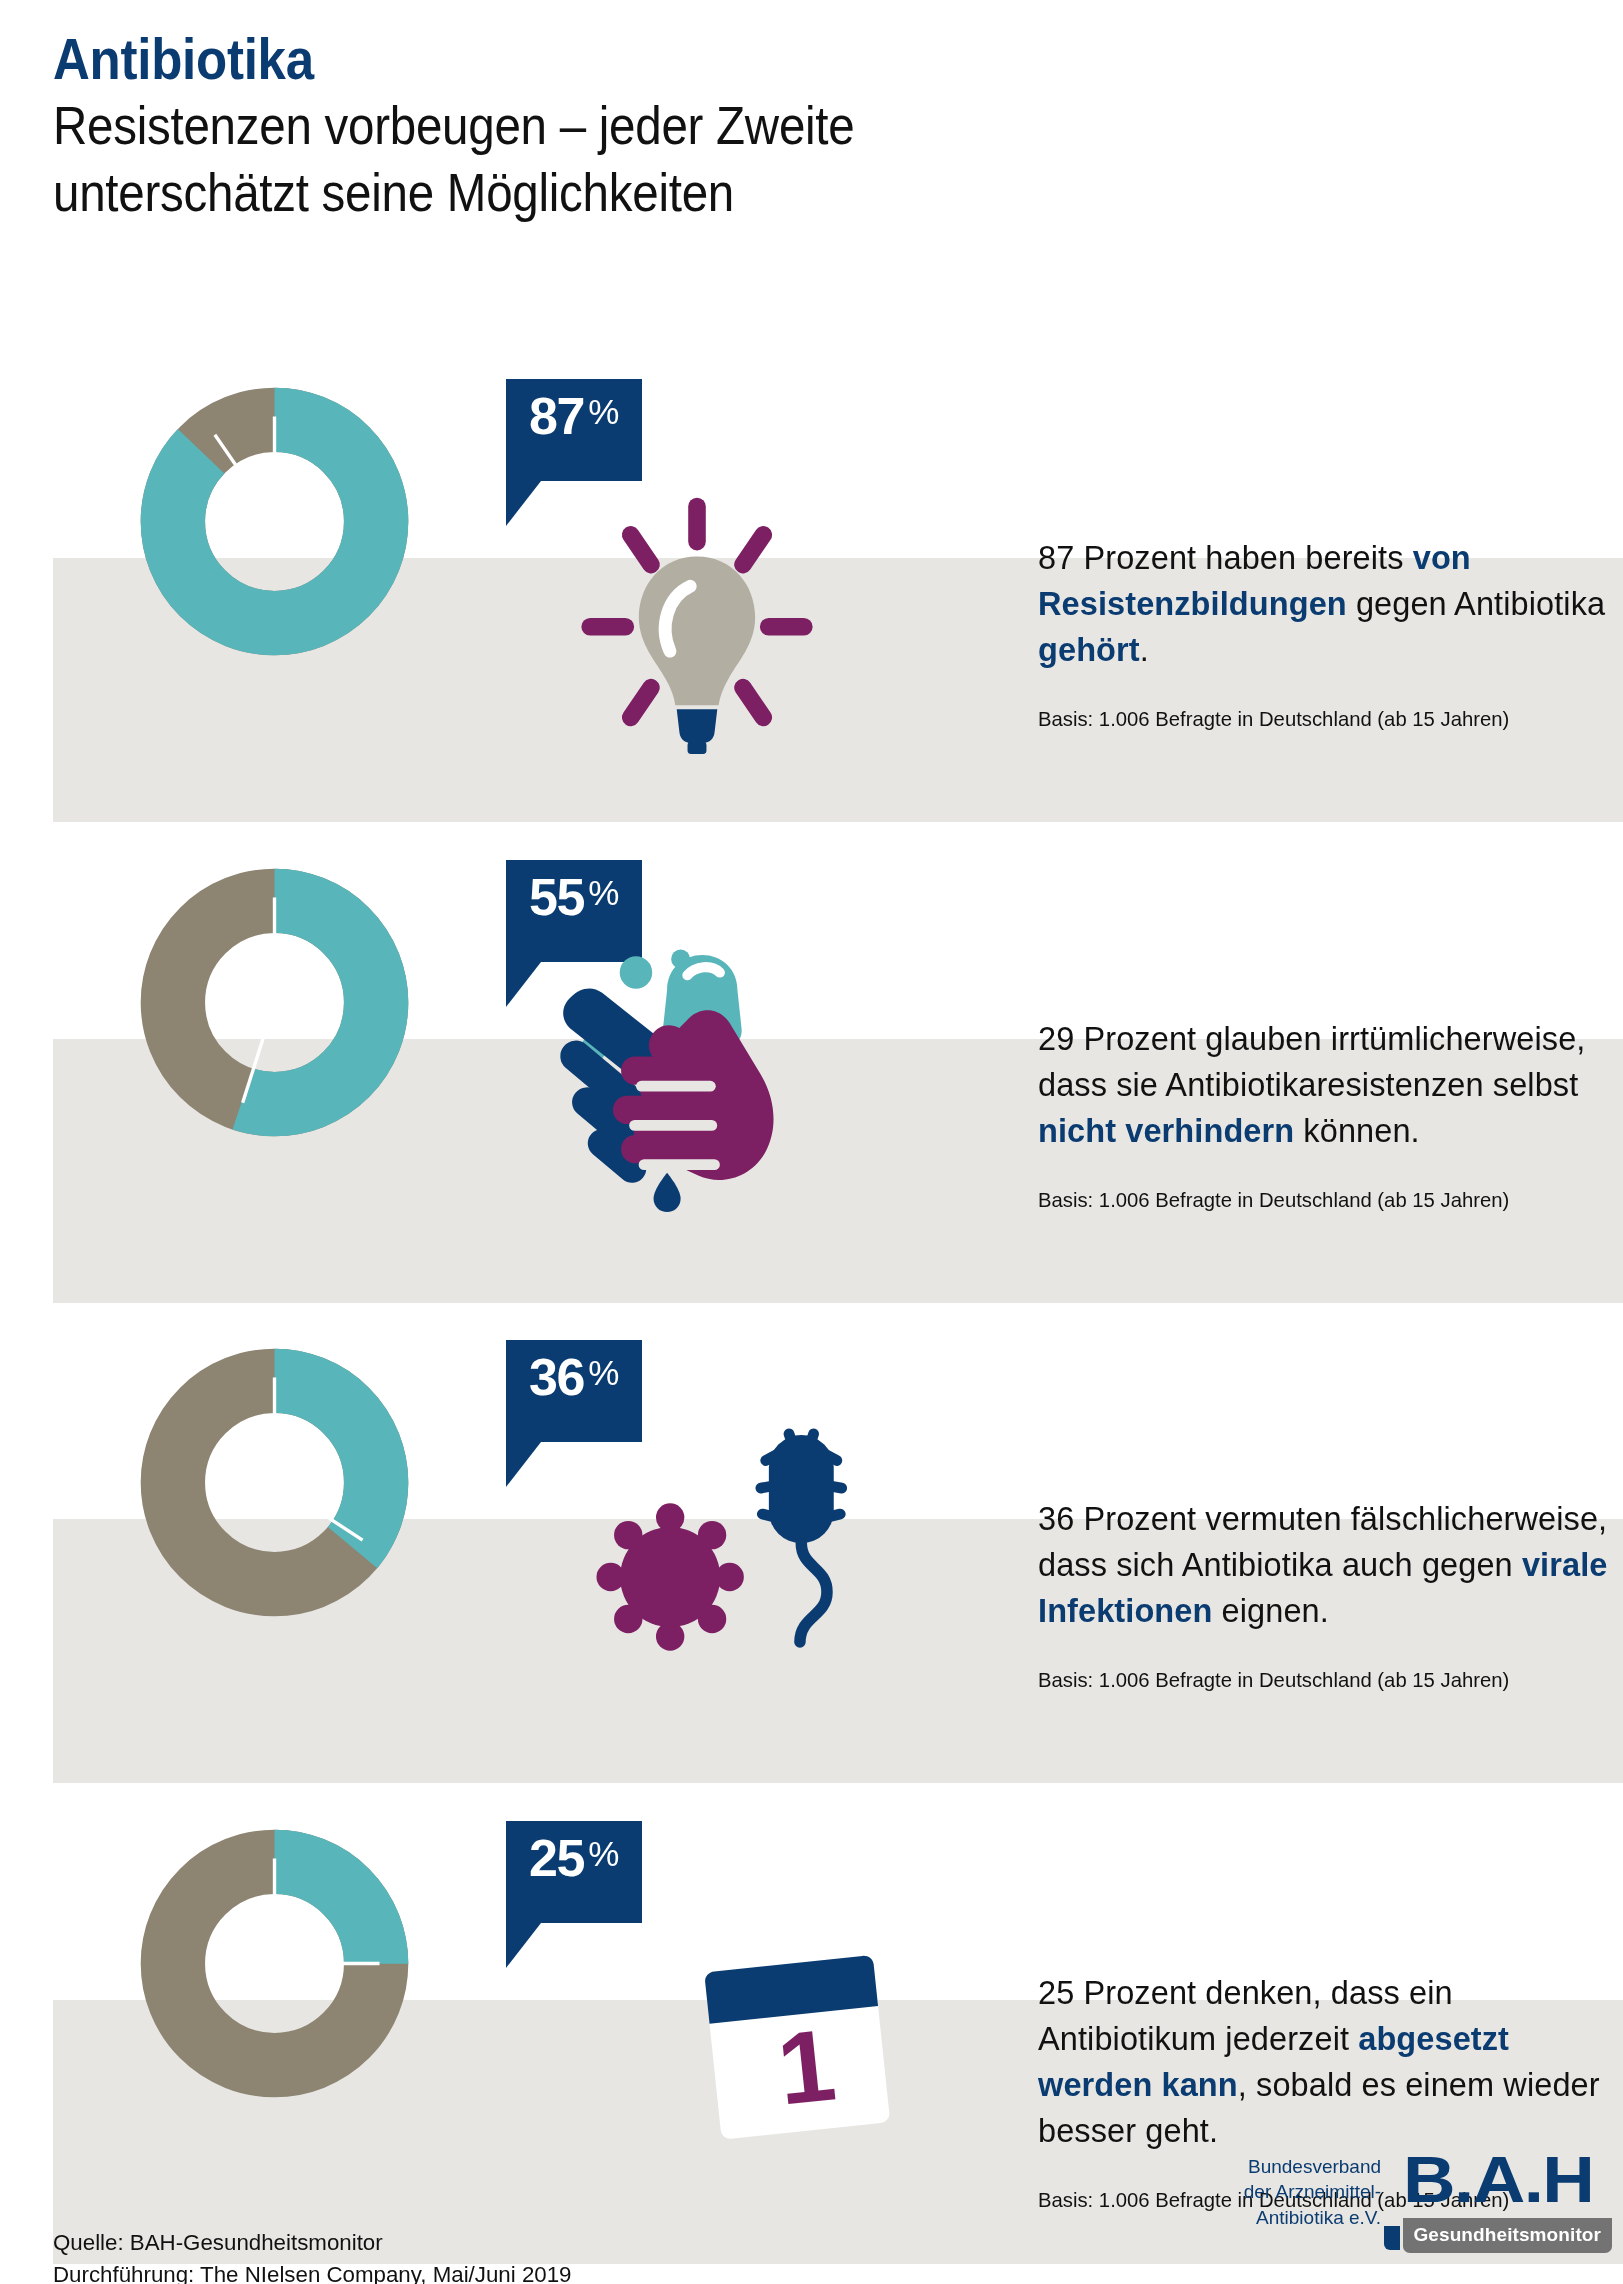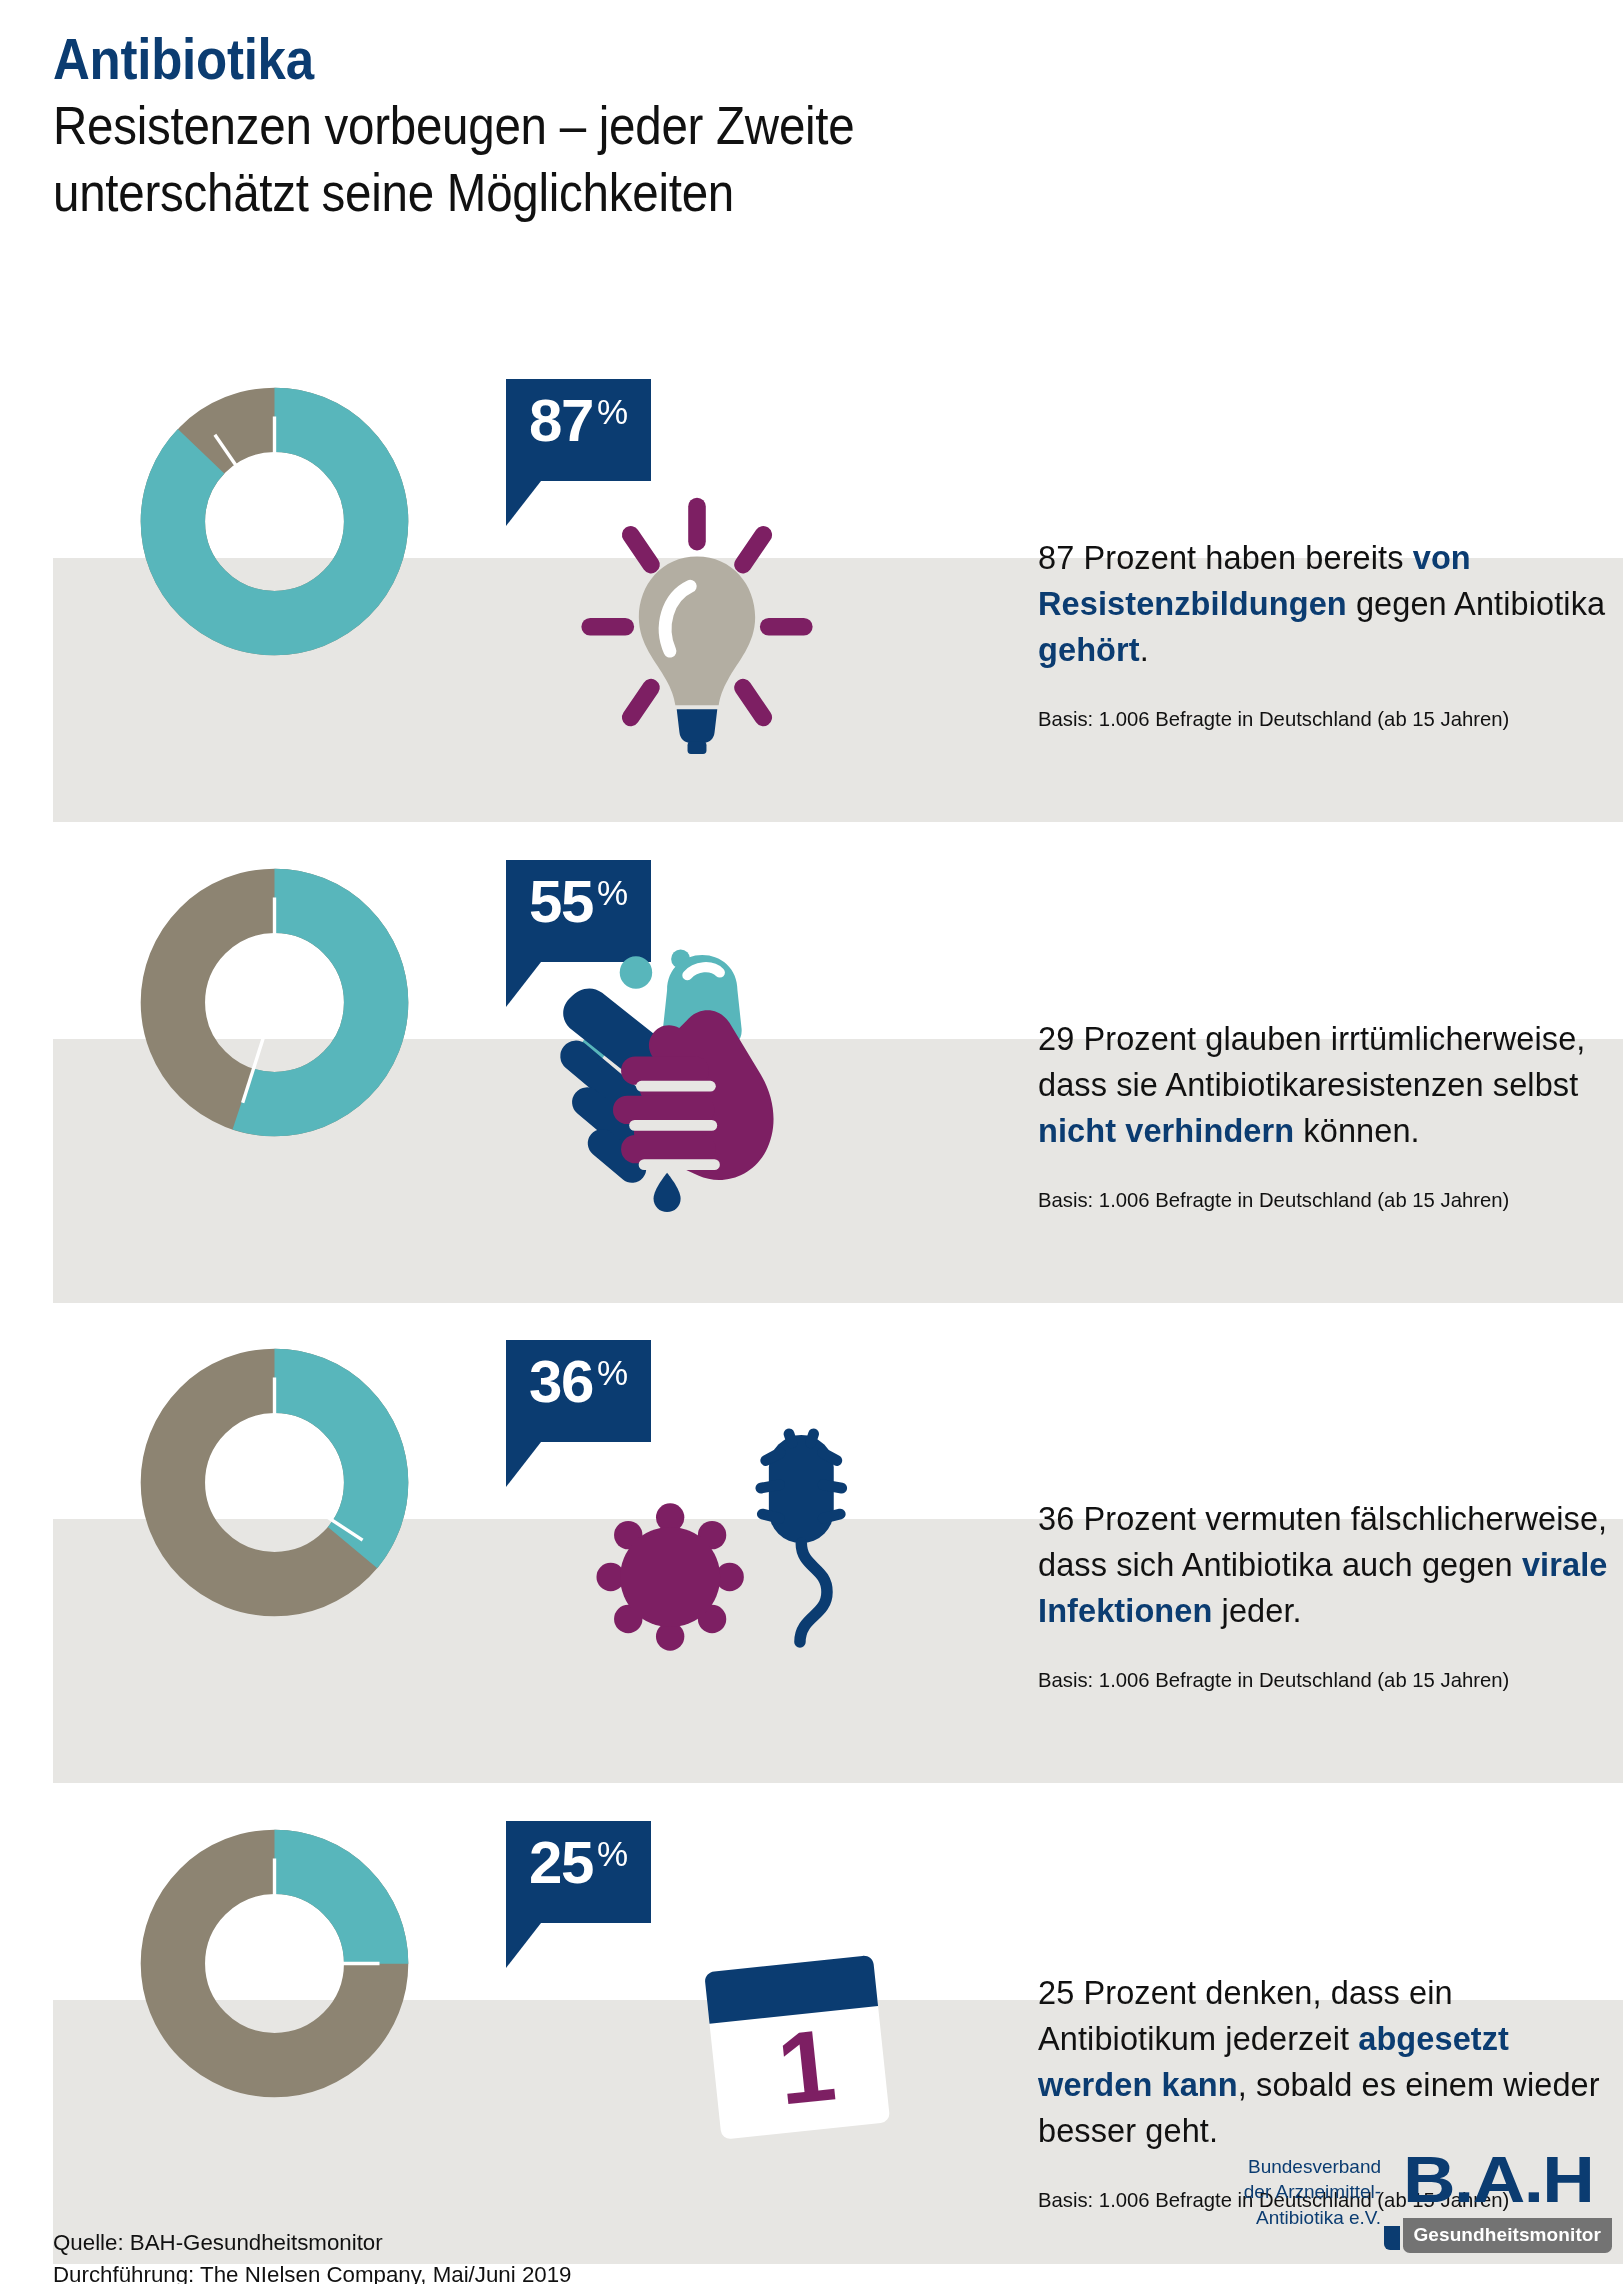--- a/index.html
+++ b/index.html
@@ -71,21 +71,21 @@
     background:#0b3c71;
     color:#ffffff;
     padding:9.5px 23px 12.2px 23px;
     display:flex;
     align-items:flex-start;
     height:102px;
   }
   .badge-num {
     font-family:"Liberation Sans Narrow","Liberation Sans",sans-serif;
     font-weight:bold;
-    font-size:60px;
+    font-size:52px;
     line-height:1.06;
     letter-spacing:-1.4px;
   }
   .badge-pct {
     font-family:"Liberation Sans Narrow","Liberation Sans",sans-serif;
     font-weight:normal;
     font-size:35px;
     line-height:1;
     margin-left:4.1px;
     margin-top:5.4px;
@@ -361,21 +361,21 @@
         <rect x="330" y="0" width="16" height="30" rx="8" transform="rotate(-18 338 15)"></rect>
         <rect x="362" y="0" width="16" height="30" rx="8" transform="rotate(18 370 15)"></rect>
       </g>
 
       <path d="M354 170 C354 206 392 206 392 242 C392 278 352 278 352 316" fill="none" stroke="#0b3c71" stroke-width="17" stroke-linecap="round"></path>
     </svg>
   </div>
 
   <div class="txt" style="top:156px;">
     <div class="txt-main">
-      <span>36 Prozent vermuten fälschlicherweise, dass sich Antibiotika auch gegen </span><b>virale Infektionen</b><span> jeder.</span>
+      <span>36 Prozent vermuten fälschlicherweise, dass sich Antibiotika auch gegen </span><b>virale Infektionen</b><span> eignen.</span>
     </div>
     <div class="txt-basis">Basis: 1.006 Befragte in Deutschland (ab 15 Jahren)</div>
   </div>
 </div>
 
 <div class="section sec4">
   <div class="sec-band"></div>
 
   <div class="donut">
     <svg width="271" height="271" viewBox="0 0 400 400">

